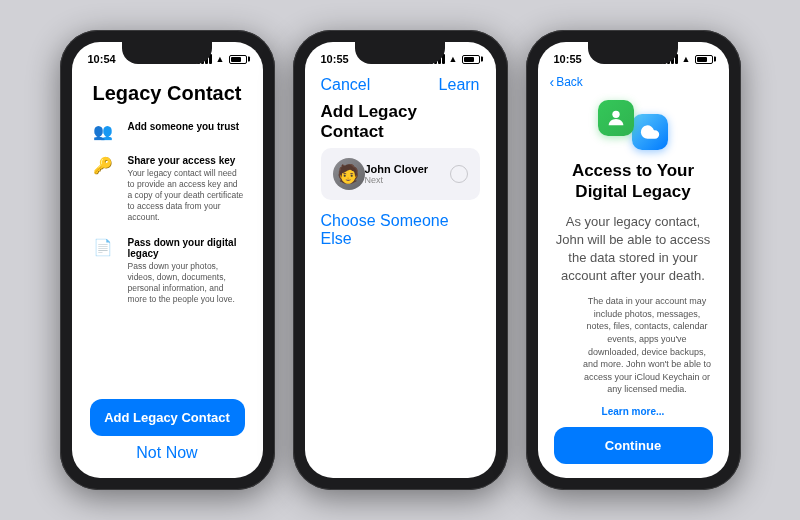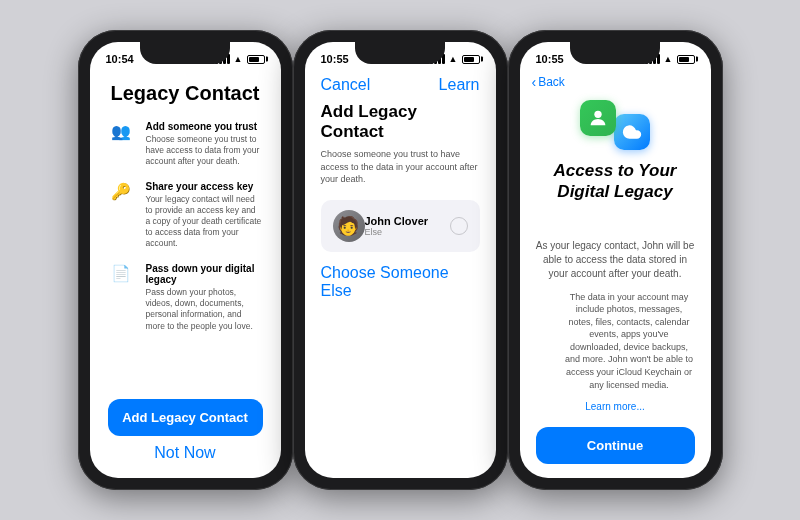--- a/index.html
+++ b/index.html
@@ -8,20 +8,21 @@
       display: flex;
       justify-content: center;
       align-items: center;
       width: 800px;
       height: 520px;
       font-family: -apple-system, BlinkMacSystemFont, 'SF Pro Text', 'Helvetica Neue', sans-serif;
       overflow: hidden;
     }
     .phones-container {
       display: flex;
+      gap: 18px;
       align-items: center;
       justify-content: space-between;
     }
     .phone {
       width: 215px;
       height: 460px;
       background: #1c1c1e;
       border-radius: 38px;
       padding: 12px;
       box-shadow: 0 8px 32px rgba(0,0,0,0.45), inset 0 0 0 1px #3a3a3c;
@@ -321,42 +322,40 @@
       position: absolute;
       right: 0;
       bottom: 0;
       z-index: 1;
       box-shadow: 0 2px 8px rgba(0,122,255,0.4);
     }
     .screen3-title {
       font-size: 17px;
       font-weight: 700;
       color: #000;
-      margin-bottom: 22px;
+      margin-bottom: 10px;
       line-height: 1.25;
-      font-style: italic;
     }
     .screen3-desc {
-      font-size: 10px;
+      font-size: 13px;
       color: #555;
       line-height: 1.4;
       margin-bottom: 10px;
-      margin-top: 14px;
     }
     .screen3-desc2 {
       font-size: 9px;
       color: #555;
       line-height: 1.4;
       margin-bottom: 10px;
       margin-left: 28px;
     }
     .learn-more {
       color: #007aff;
       font-size: 10px;
-      font-weight: 400;
+      font-weight: 700;
       margin-bottom: auto;
     }
     .screen3-bottom {
       width: 100%;
       margin-top: auto;
     }
   </style>
 </head>
 <body>
 
@@ -380,21 +379,20 @@
           </div>
         </div>
       </div>
       <div class="screen1-content">
         <h1 class="screen1-title">Legacy Contact</h1>
 
         <div class="feature-item">
           <div class="feature-icon">👥</div>
           <div class="feature-text">
             <h4>Add someone you trust</h4>
-            <p>Choose someone you trust to have access to data from your account after your death.</p>
           </div>
         </div>
 
         <div class="feature-item">
           <div class="feature-icon">🔑</div>
           <div class="feature-text">
             <h4>Share your access key</h4>
             <p>Your legacy contact will need to provide an access key and a copy of your death certificate to access data from your account.</p>
           </div>
         </div>
@@ -430,28 +428,27 @@
             <div class="battery-fill"></div>
           </div>
         </div>
       </div>
       <div class="screen2-nav">
         <span class="nav-btn">Cancel</span>
         <span class="nav-btn">Learn</span>
       </div>
       <div class="screen2-content">
         <h2 class="screen2-title">Add Legacy Contact</h2>
-        <p class="screen2-desc">Choose someone you trust to have access to the data in your account after your death.</p>
         <div class="contact-card">
           <div class="contact-avatar">
             <span class="contact-avatar-face">🧑</span>
           </div>
           <div class="contact-info">
             <div class="contact-name">John Clover</div>
-            <div class="contact-role">Else</div>
+            <div class="contact-role">Next</div>
           </div>
           <div class="radio-circle"></div>
         </div>
         <span class="choose-someone">Choose Someone Else</span>
       </div>
     </div>
   </div>
 
   <div class="phone">
     <div class="phone-screen">

